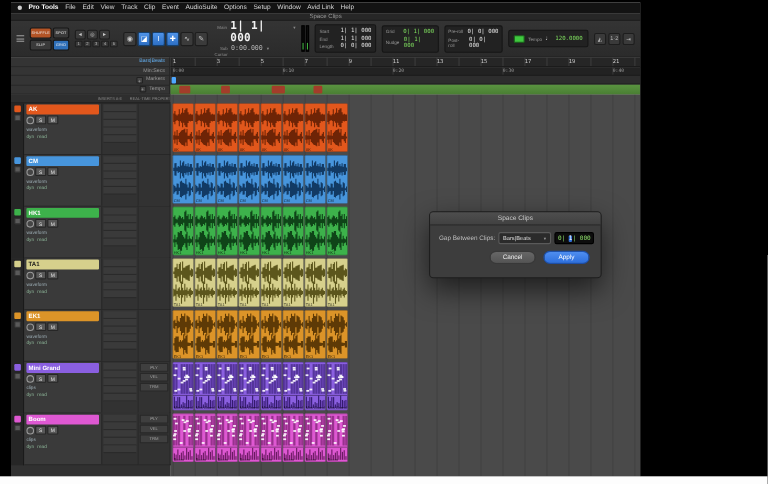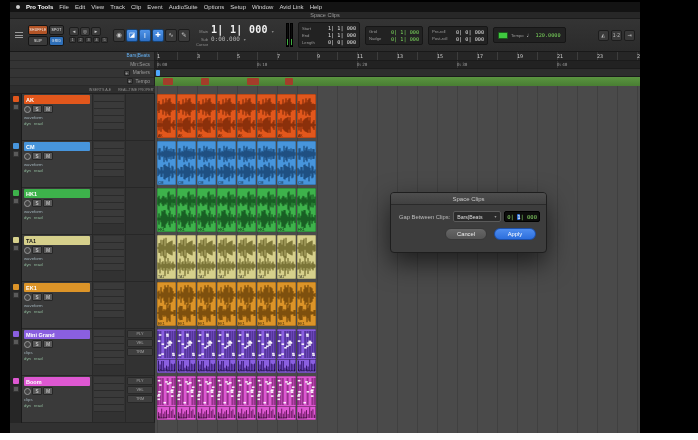--- a/index.html
+++ b/index.html
@@ -1,19 +1,19 @@
 <!DOCTYPE html>
 <html><head>
 <meta charset="utf-8">
 <style>
 *{margin:0;padding:0;box-sizing:border-box;}
 body{background:#ffffff;font-family:"Liberation Sans",sans-serif;}
 #screen{position:relative;width:698px;height:440px;background:#000;overflow:hidden;}
 #bottom-white{position:absolute;left:0;top:433px;width:698px;height:7px;background:#fdfdfd;}
-#app{position:absolute;left:10px;top:2px;width:630px;height:431px;background:#a3a3a3;overflow:hidden;}
+#app{position:absolute;left:10px;top:2px;width:572px;height:431px;background:#a3a3a3;overflow:hidden;}
 
 
 .menubar{position:absolute;left:0;top:0;width:100%;height:10px;background:#131313;display:flex;align-items:center;gap:6px;padding:0 6px;color:#ddd;font-size:6px;white-space:nowrap;}
 .apple-dot{width:4px;height:4px;border-radius:50%;background:#cfcfcf;flex:0 0 auto;}
 .menubar .app-name{font-weight:bold;color:#fff;}
 .menu-item{color:#d6d6d6;}
 .wintitle{position:absolute;left:0;top:10px;width:100%;height:7px;background:#272727;color:#9a9a9a;font-size:5.5px;line-height:7px;text-align:center;border-bottom:1px solid #1b1b1b;}
 
 
 #toolbar{position:absolute;left:0;top:17px;width:100%;height:33px;background:linear-gradient(#343434,#2b2b2b);border-bottom:1px solid #191919;display:flex;align-items:center;gap:5px;padding:0 5px;}

